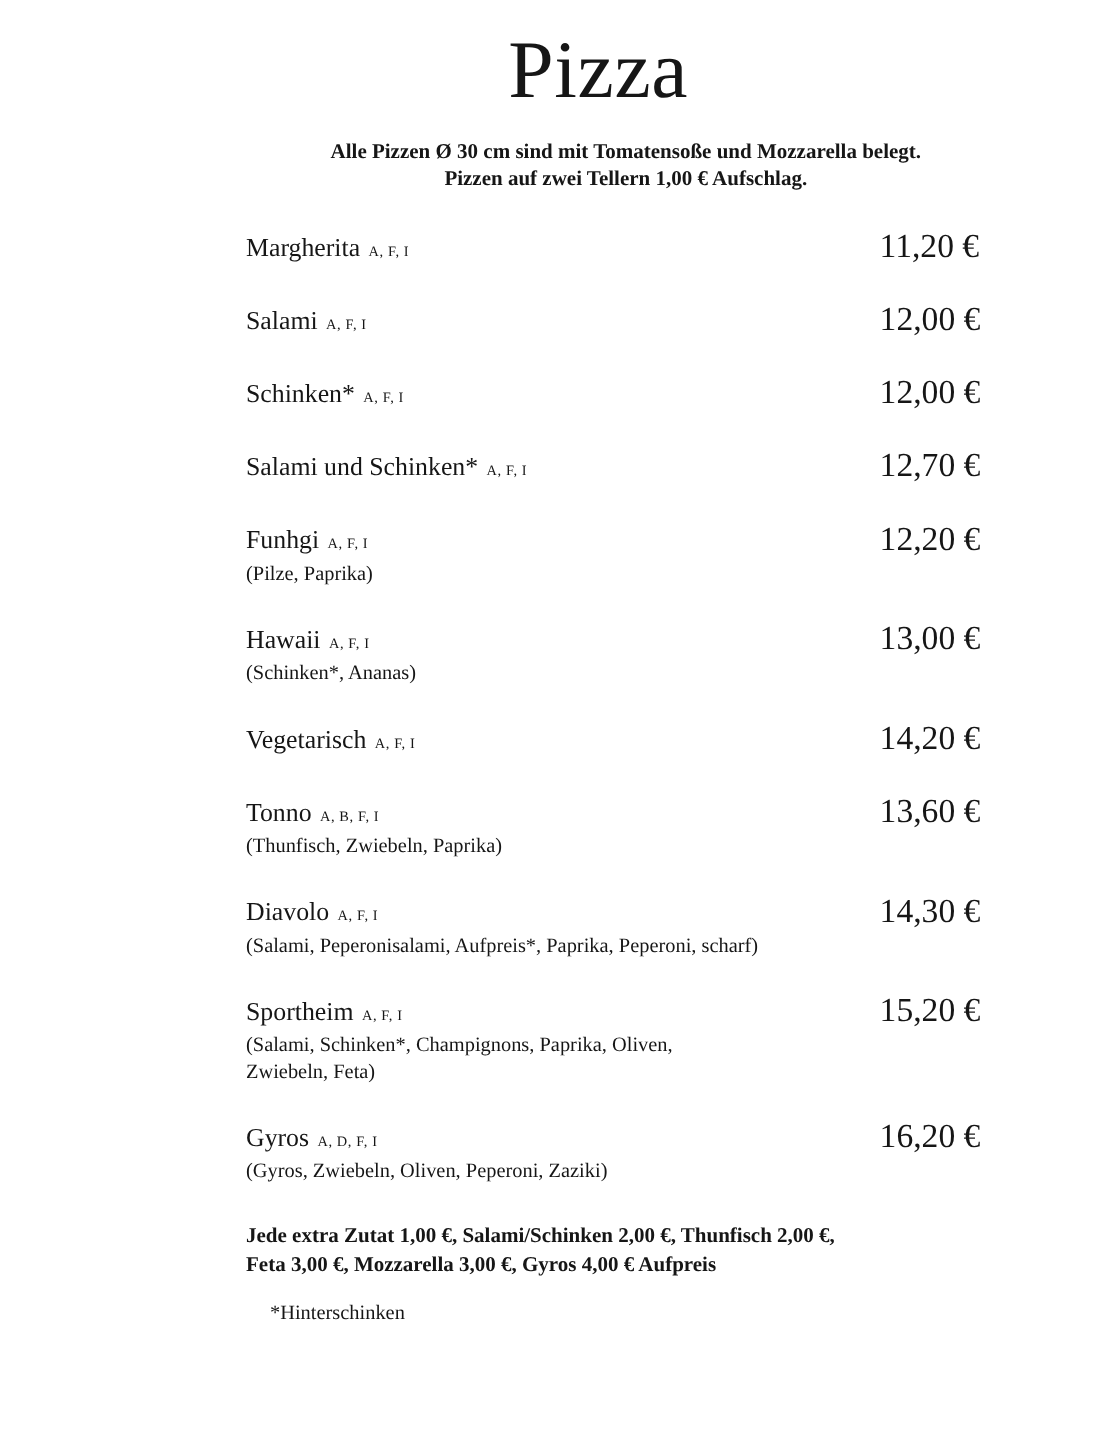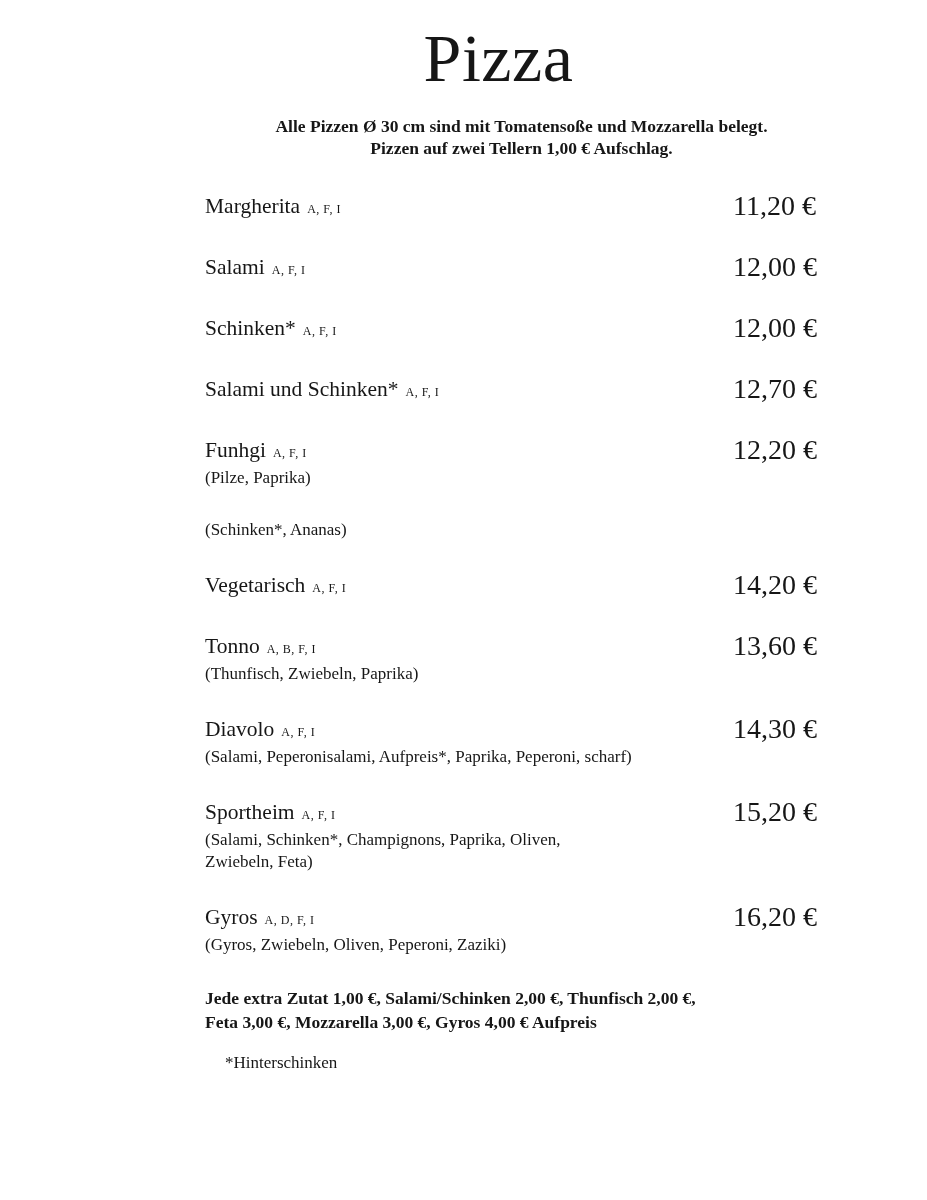--- a/index.html
+++ b/index.html
@@ -148,20 +148,24 @@
 
   <div class="menu-item">
     <div class="item-head">
       <span class="item-name">Funhgi</span><span class="item-allergens">A, F, I</span>
       <span class="item-price">12,20 €</span>
     </div>
     <div class="item-desc">(Pilze, Paprika)</div>
   </div>
 
   <div class="menu-item">
+    <div class="item-head">
+      <span class="item-name">Hawaii</span><span class="item-allergens">A, F, I</span>
+      <span class="item-price">13,00 €</span>
+    </div>
     <div class="item-desc">(Schinken*, Ananas)</div>
   </div>
 
   <div class="menu-item">
     <div class="item-head">
       <span class="item-name">Vegetarisch</span><span class="item-allergens">A, F, I</span>
       <span class="item-price">14,20 €</span>
     </div>
   </div>
 

